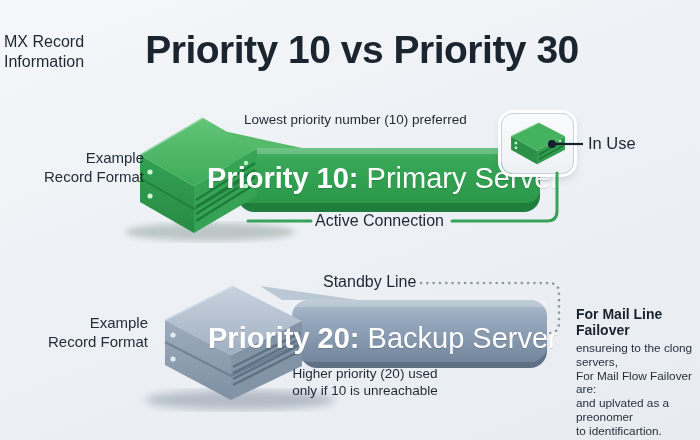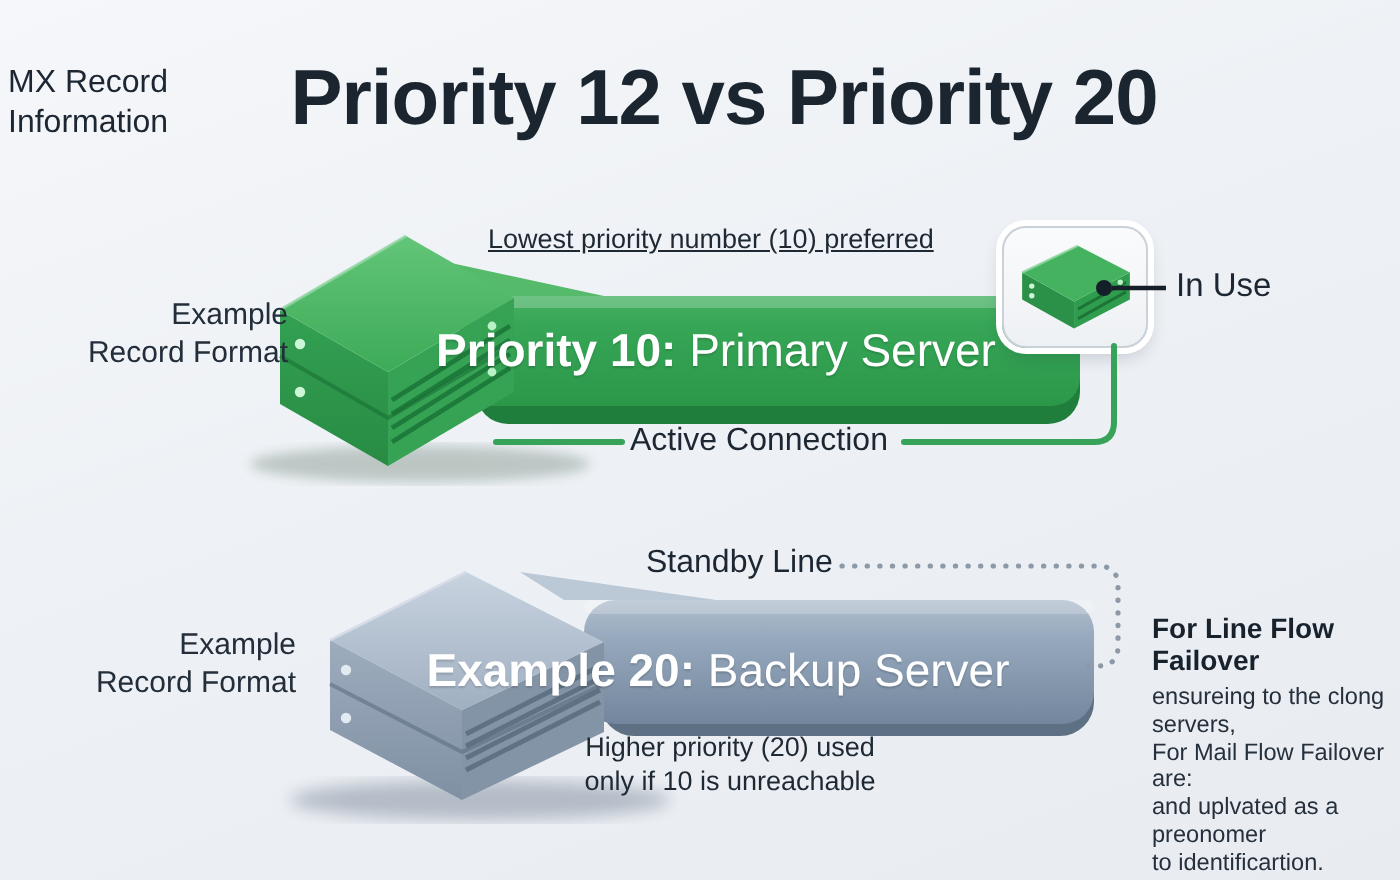--- a/index.html
+++ b/index.html
@@ -14,22 +14,22 @@
   #bg-layer{z-index:1;}
   #fg-layer{z-index:6;}
   .txt{position:absolute;color:#1d2733;z-index:4;}
   .kicker{left:4px;top:32px;width:120px;font-size:16px;line-height:20px;font-weight:500;}
   .title{left:118px;top:28px;width:488px;text-align:center;font-size:39px;font-weight:700;
          letter-spacing:-0.5px;color:#1b2530;}
   .side-label{width:116px;text-align:right;font-size:15px;line-height:19px;color:#232e3a;}
   #side-label-1{left:28px;top:148px;}
   #side-label-2{left:32px;top:313px;}
   .small-note{font-size:13.5px;color:#1e2934;}
-  #note-top-1{left:244px;top:112px;text-decoration:underline;}
-  .banner-text{width:302px;text-align:center;font-size:23px;color:#ffffff;z-index:4;
+  #note-top-1{left:244px;top:112px;}
+  .banner-text{width:302px;text-align:center;font-size:29px;color:#ffffff;z-index:4;
                text-shadow:0 1px 1px rgba(0,0,0,0.15);white-space:nowrap;}
   .banner-text .b{font-weight:700;}
   #banner1-text{left:207px;top:162px;}
   #banner2-text{left:208px;top:322px;}
   #in-use-label{left:588px;top:134px;font-size:16.5px;}
   #active-conn-label{left:315px;top:212px;font-size:16px;}
   #standby-label{left:323px;top:273px;font-size:16px;text-align:center;}
   #note-bottom{left:283px;top:366px;width:164px;text-align:center;line-height:16.5px;}
   #failover-block{left:576px;top:306px;width:124px;}
   #failover-block .hd{font-size:14px;font-weight:700;margin-bottom:4px;color:#18222d;}
@@ -130,21 +130,21 @@
         <polygon points="233,286 302,321 231,355 165,320" fill="url(#gGrayTop)"></polygon>
         <line x1="165" y1="320" x2="233" y2="286" stroke="#d5dee8" stroke-width="1.5" opacity="0.9"></line>
       </g>
     </g>
   </svg>
 
   <div class="txt kicker">
     <div>MX Record</div>
     <div>Information</div>
   </div>
-  <div class="txt title">Priority 12 vs Priority 20</div>
+  <div class="txt title">Priority 10 vs Priority 30</div>
 
   <div class="txt side-label" id="side-label-1">
     <div>Example</div>
     <div>Record Format</div>
   </div>
   <div class="txt small-note" id="note-top-1">Lowest priority number (10) preferred</div>
   <div class="txt banner-text" id="banner1-text"><span class="b">Priority 10:</span> <span>Primary Server</span></div>
   <div class="txt" id="active-conn-label">Active Connection</div>
   <div class="txt" id="in-use-label">In Use</div>
 
@@ -160,27 +160,27 @@
       <polygon points="33,4 60,18 31,33 4,18" fill="#45b260"></polygon>
       <line x1="4" y1="18" x2="33" y2="4" stroke="#8fd6a0" stroke-width="1.2" opacity="0.8"></line>
     </svg>
   </div>
 
   <div class="txt side-label" id="side-label-2">
     <div>Example</div>
     <div>Record Format</div>
   </div>
   <div class="txt" id="standby-label">Standby Line</div>
-  <div class="txt banner-text" id="banner2-text"><span class="b">Example 20:</span> <span>Backup Server</span></div>
+  <div class="txt banner-text" id="banner2-text"><span class="b">Priority 20:</span> <span>Backup Server</span></div>
   <div class="txt small-note" id="note-bottom">
     <div>Higher priority (20) used</div>
     <div>only if 10 is unreachable</div>
   </div>
   <div class="txt" id="failover-block">
-    <div class="hd">For Line Flow Failover</div>
+    <div class="hd">For Mail Line Failover</div>
     <div class="ln">ensureing to the clong servers,</div>
     <div class="ln">For Mail Flow Failover are:</div>
     <div class="ln">and uplvated as a preonomer</div>
     <div class="ln">to identificartion.</div>
   </div>
 
   <svg id="fg-layer" class="layer" width="700" height="440" viewBox="0 0 700 440">
 
     <path d="M 557,173 L 557,211 Q 557,221 547,221 L 452,221" fill="none" stroke="#36a359" stroke-width="3" stroke-linecap="round"></path>
     <line x1="311" y1="221" x2="248" y2="221" stroke="#36a359" stroke-width="3" stroke-linecap="round"></line>

